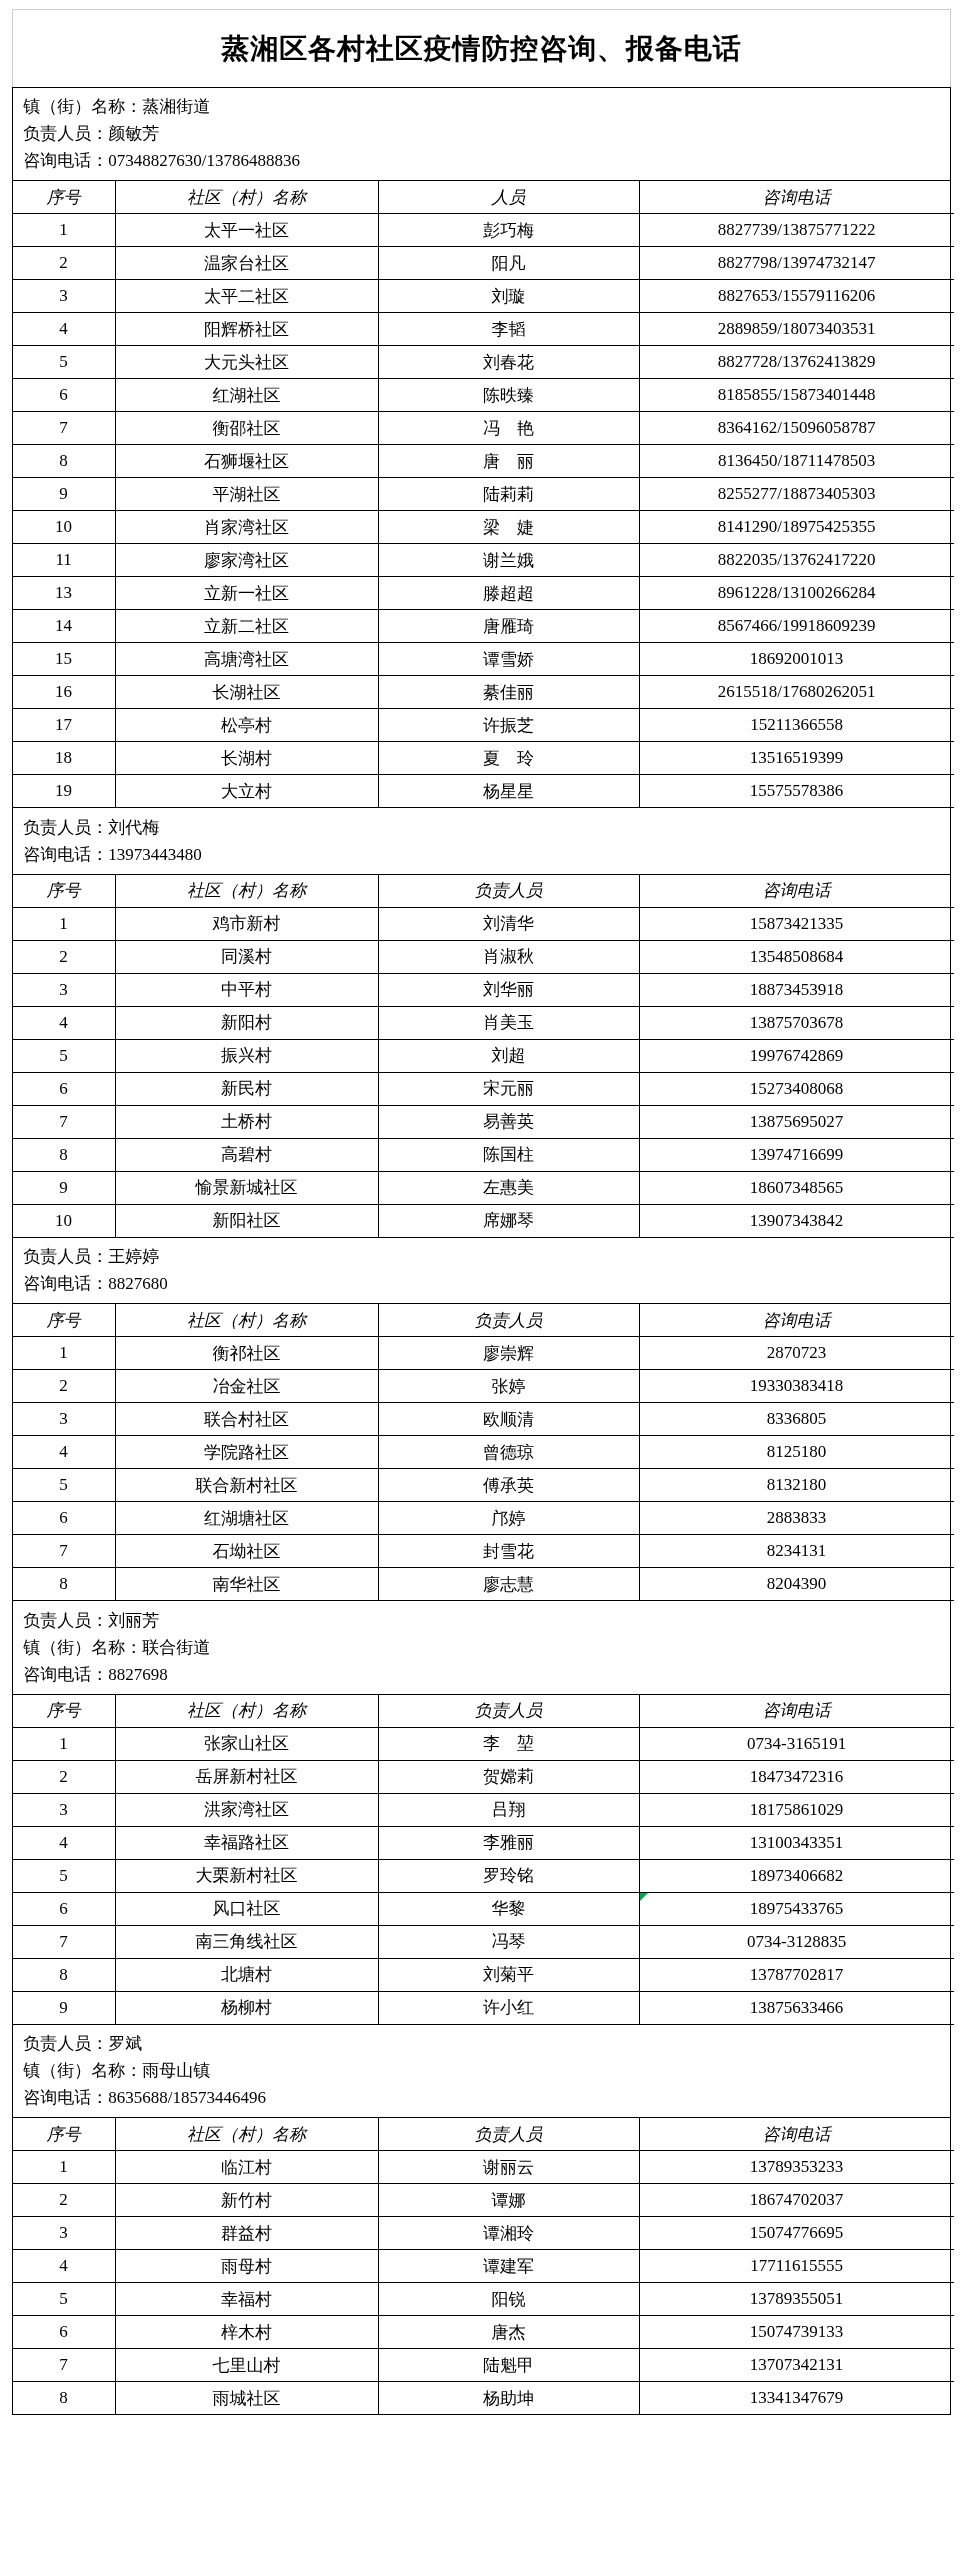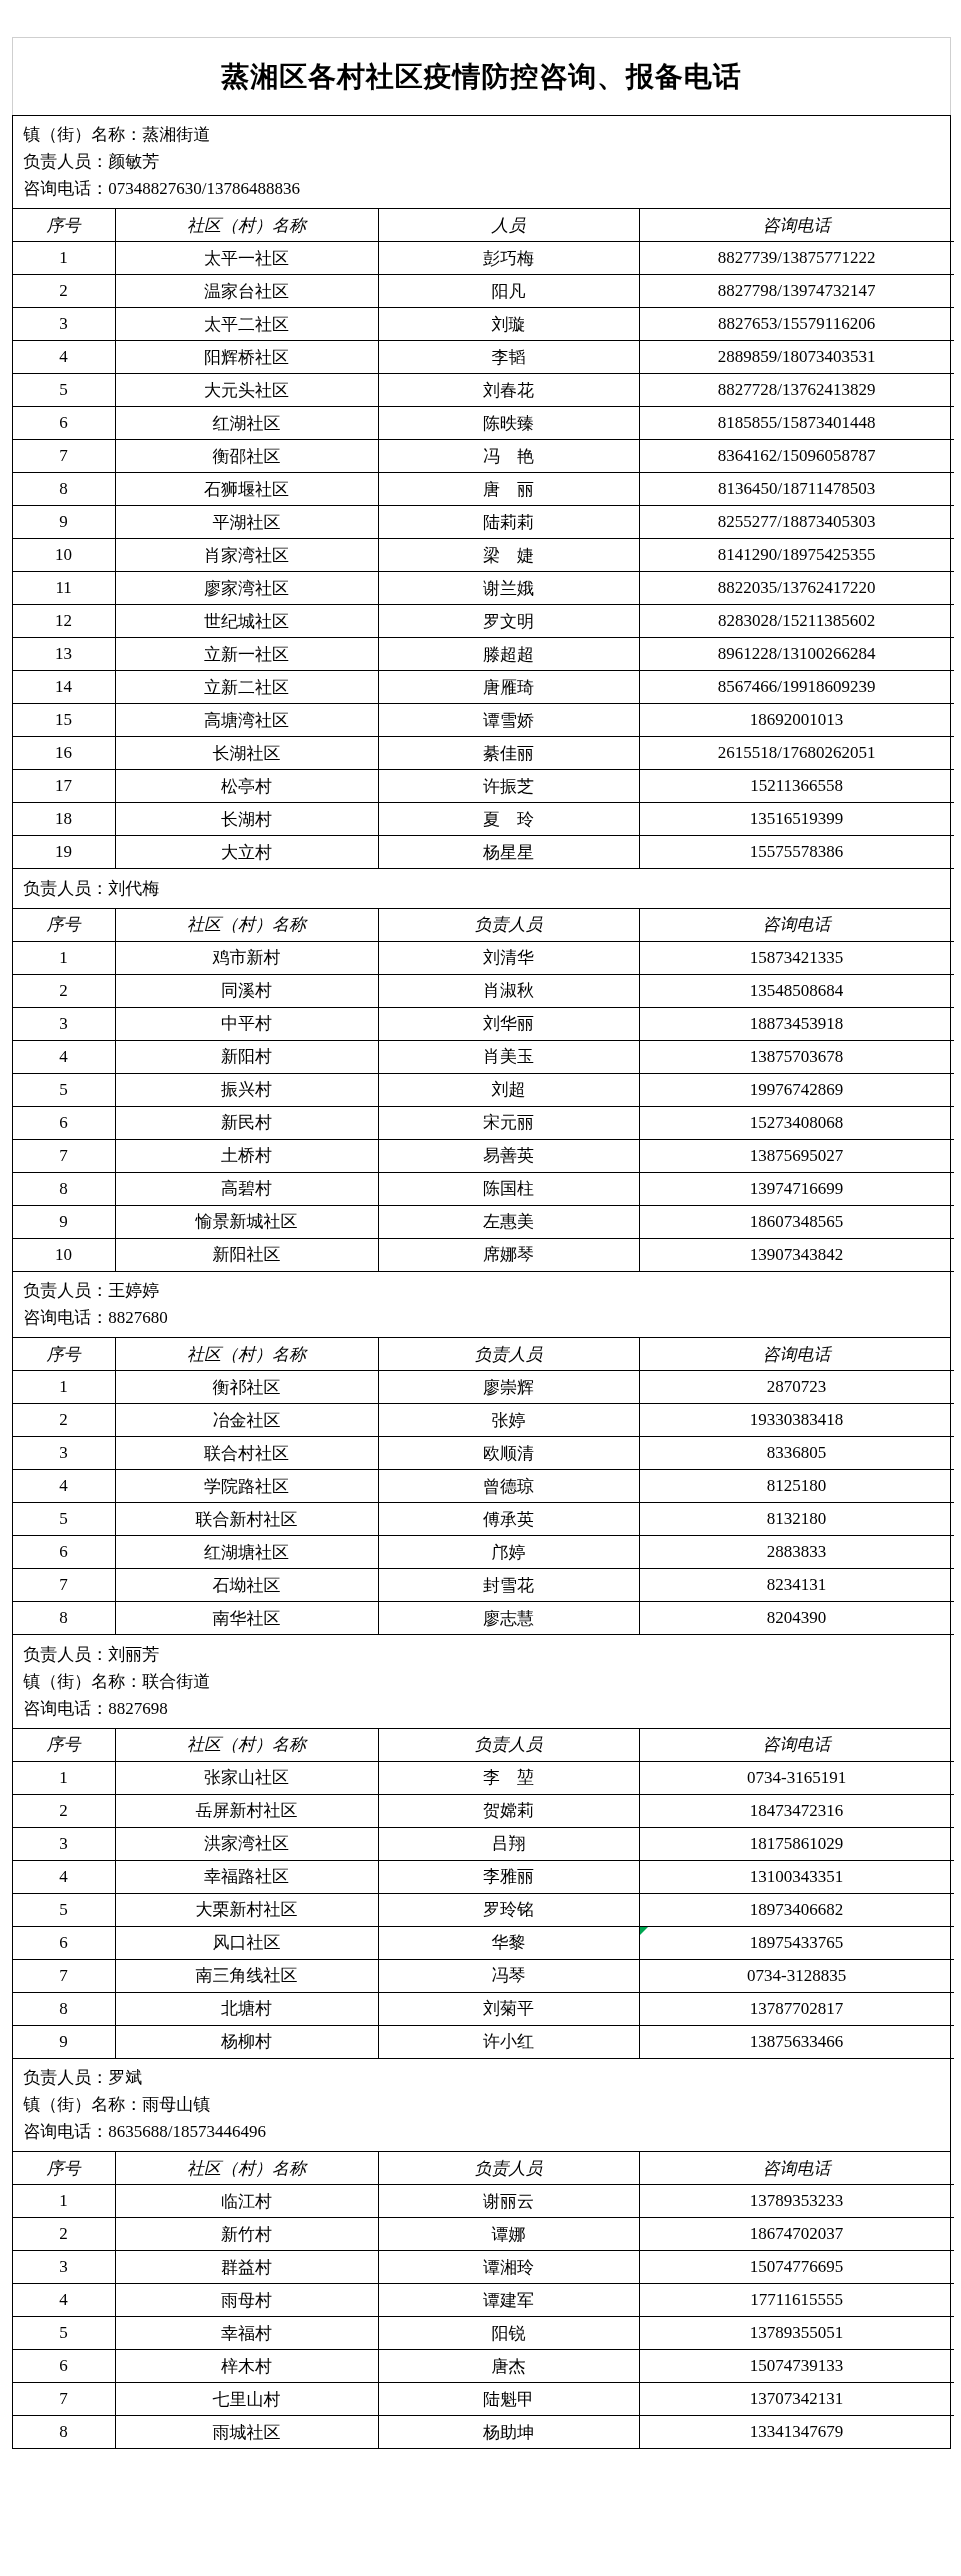--- a/index.html
+++ b/index.html
@@ -13,21 +13,20 @@
   .page { padding: 9px 10.7px 0 11.6px; }
   .title-block {
     height: 77px;
     border: 0.9px solid #cfcfcf;
     border-bottom: none;
     display: flex; align-items: center; justify-content: center;
     font-family: "Liberation Sans", "DejaVu Sans", sans-serif;
     font-weight: bold;
     font-size: 28px;
     letter-spacing: 0.9px;
-    margin-top: 28px;
   }
   .grid { border: 1.8px solid #000; }
   .section .info {
     padding: 5.3px 10.7px 6.2px 10.7px;
     border-bottom: 1.3px solid #000;
     font-size: 17px;
     line-height: 27px;
   }
   .info-line { white-space: pre; }
   table.tbl {
@@ -144,26 +143,20 @@
               <td class="c2">梁　婕</td>
               <td class="c3">8141290/18975425355</td>
             </tr>
             <tr>
               <td class="c0">11</td>
               <td class="c1">廖家湾社区</td>
               <td class="c2">谢兰娥</td>
               <td class="c3">8822035/13762417220</td>
             </tr>
             <tr>
-              <td class="c0">12</td>
-              <td class="c1">世纪城社区</td>
-              <td class="c2">罗文明</td>
-              <td class="c3">8283028/15211385602</td>
-            </tr>
-            <tr>
               <td class="c0">13</td>
               <td class="c1">立新一社区</td>
               <td class="c2">滕超超</td>
               <td class="c3">8961228/13100266284</td>
             </tr>
             <tr>
               <td class="c0">14</td>
               <td class="c1">立新二社区</td>
               <td class="c2">唐雁琦</td>
               <td class="c3">8567466/19918609239</td>
@@ -198,20 +191,21 @@
               <td class="c2">杨星星</td>
               <td class="c3">15575578386</td>
             </tr>
           </tbody>
     </table>
   </div>
 
   <div class="section">
     <div class="info">
       <div class="info-line"><span class="lbl">负责人员：</span><span class="val leader-val">刘代梅</span></div>
+      <div class="info-line"><span class="lbl">咨询电话：</span><span class="val phone-val">13973443480</span></div>
     </div>
     <table class="tbl">
       <thead>
         <tr>
           <th class="c0">序号</th>
           <th class="c1">社区（村）名称</th>
           <th class="c2">负责人员</th>
           <th class="c3">咨询电话</th>
         </tr>
       </thead>

